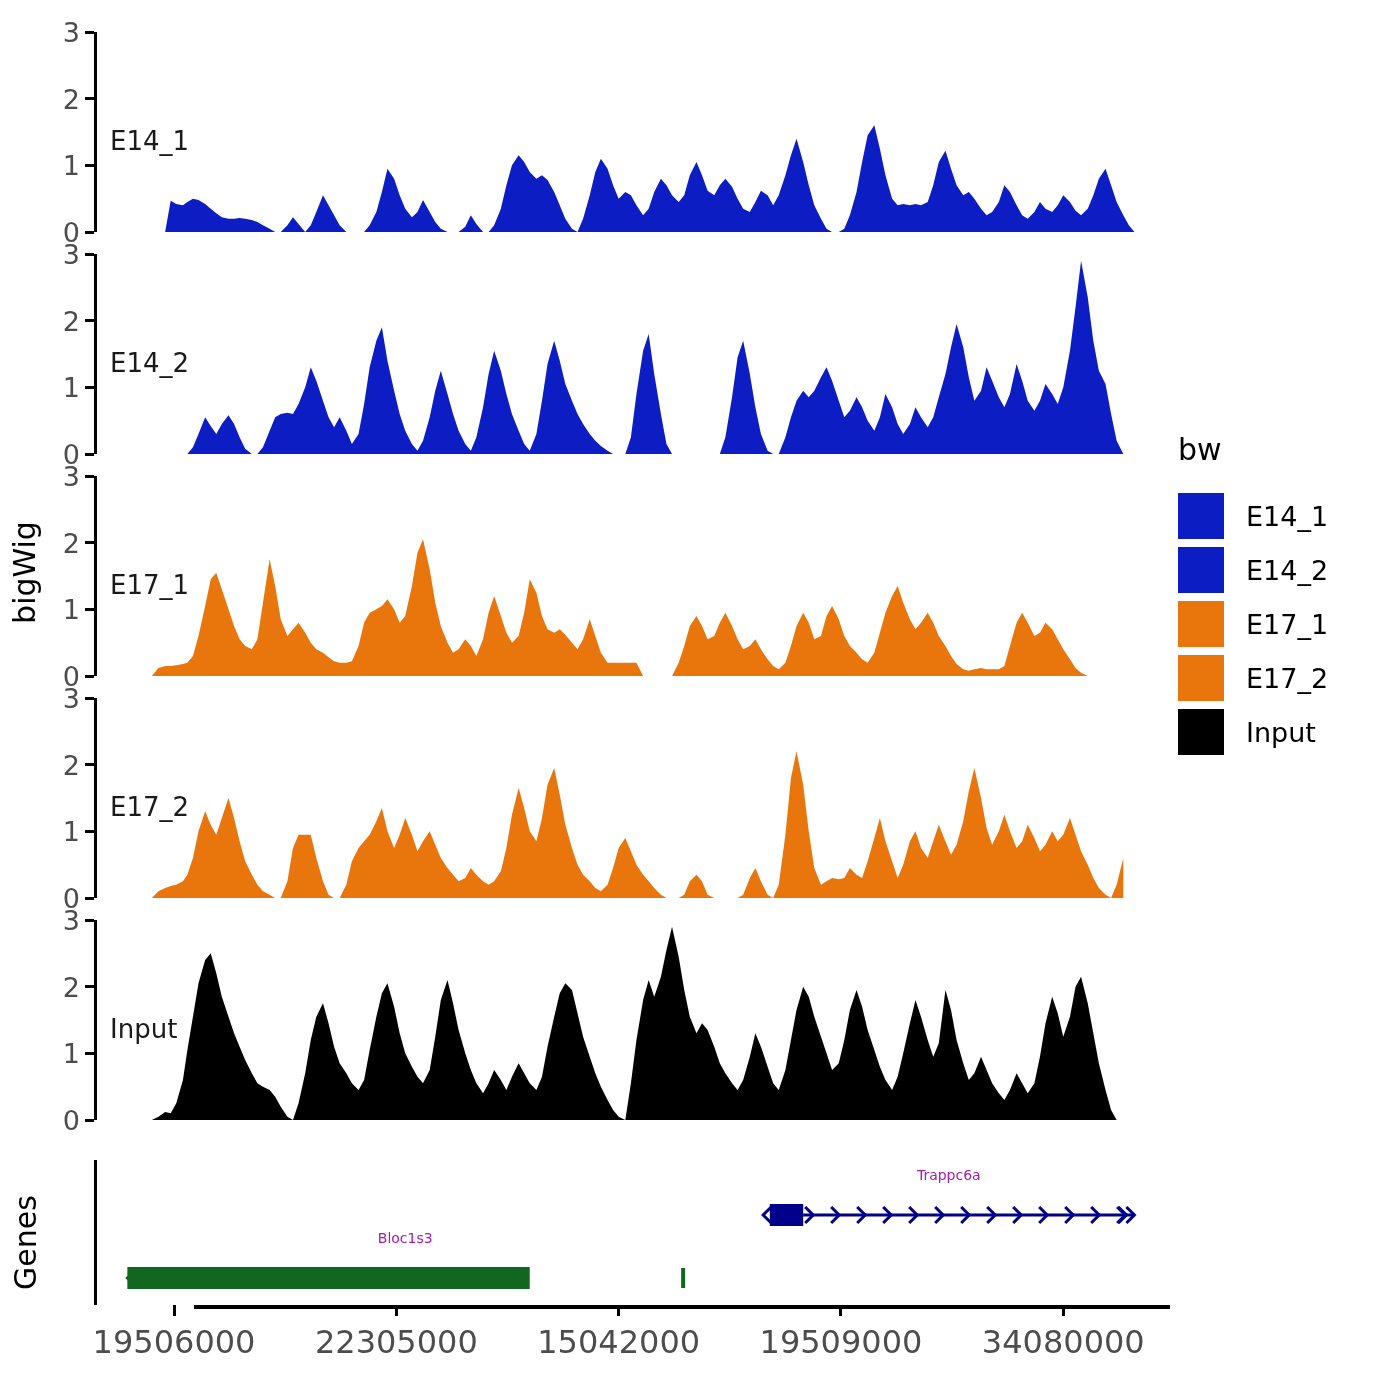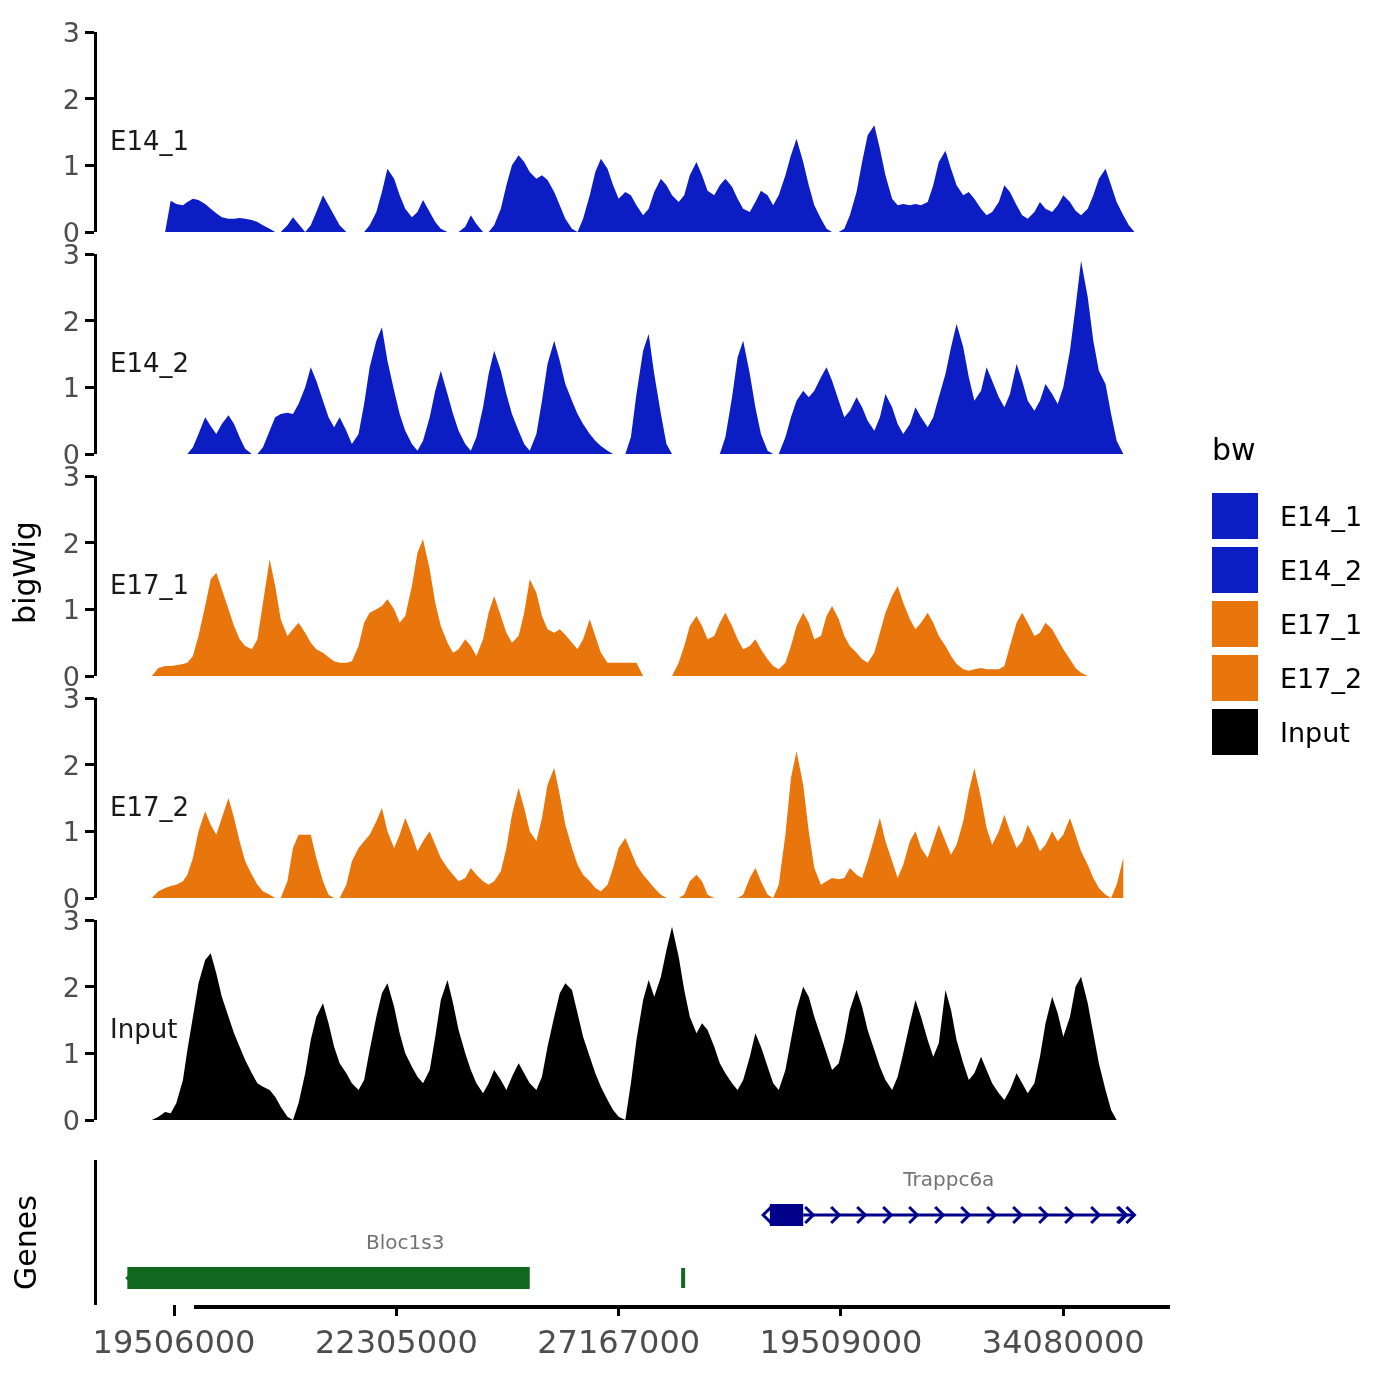--- a/index.html
+++ b/index.html
@@ -39,21 +39,21 @@
   .track-label{
     position:absolute;
     font-size:26px;color:#1a1a1a;
     white-space:nowrap;
   }
   .wave{position:absolute;left:0;top:0;width:100%;height:100%;}
 
   
   #genes-panel{position:absolute;}
   .gene-label{
-    position:absolute;font-size:20px;color:#737373;
+    position:absolute;font-size:14px;color:#a21caf;
     white-space:nowrap;transform:translateX(-50%);
   }
 
   
   #xaxis-line{position:absolute;height:4px;background:#000;}
   .xtick{position:absolute;top:0;width:3px;height:11px;background:#000;}
   .xticklabel{
     position:absolute;font-size:32px;color:#4d4d4d;
     white-space:nowrap;transform:translateX(-50%);
   }
@@ -188,28 +188,28 @@
       </div>
   </div>
 
   <div id="xaxis" style="position: absolute; left: 94px; top: 1305px; width: 1076px; height: 60px;">
       <div id="xaxis-line" style="left: 100px; top: 0px; width: 976px;"></div>
       <div class="xtick" style="left: 78.5331px;"></div>
       <div class="xticklabel" style="left: 80.0331px; top: 18px;">19506000</div>
       <div class="xtick" style="left: 300.847px;"></div>
       <div class="xticklabel" style="left: 302.347px; top: 18px;">22305000</div>
       <div class="xtick" style="left: 523.161px;"></div>
-      <div class="xticklabel" style="left: 524.661px; top: 18px;">27167000</div>
+      <div class="xticklabel" style="left: 524.661px; top: 18px;">15042000</div>
       <div class="xtick" style="left: 745.475px;"></div>
       <div class="xticklabel" style="left: 746.975px; top: 18px;">19509000</div>
       <div class="xtick" style="left: 967.789px;"></div>
       <div class="xticklabel" style="left: 969.289px; top: 18px;">34080000</div>
     </div>
 
-  <div id="legend" style="left:1212px;top:432px;">
+  <div id="legend" style="left:1178px;top:432px;">
     <div id="legend-title">bw</div>
     <div id="legend-items">
         <div class="legend-row">
           <div class="legend-key" style="background: rgb(13, 29, 196);"></div>
           <div class="legend-text">E14_1</div>
         </div>
         <div class="legend-row">
           <div class="legend-key" style="background: rgb(13, 29, 196);"></div>
           <div class="legend-text">E14_2</div>
         </div>

